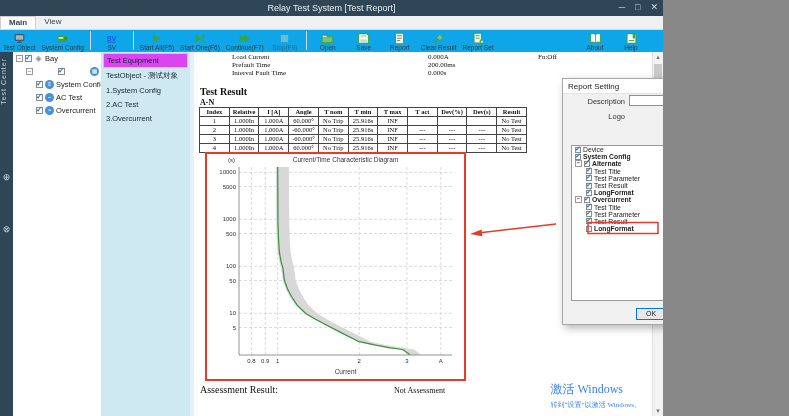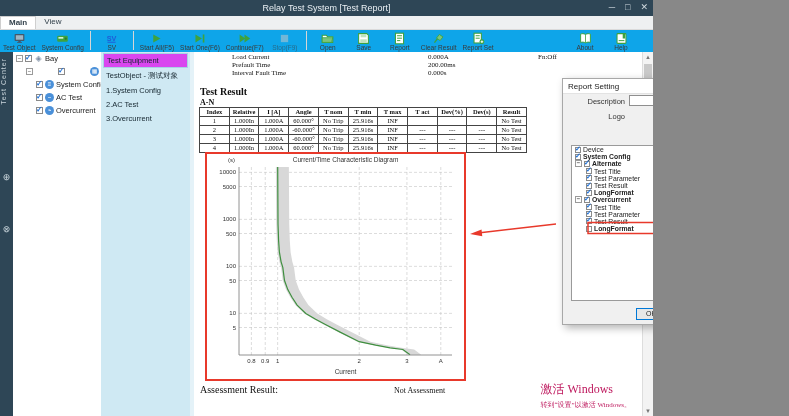--- a/index.html
+++ b/index.html
@@ -1,17 +1,17 @@
 <!DOCTYPE html>
 <html><head>
 <meta charset="utf-8">
 <style>
   html,body{margin:0;padding:0;background:#888;}
   .stage{position:relative;width:653px;height:416px;background:#fff;overflow:hidden;
-         font-family:"Liberation Sans",sans-serif;-webkit-font-smoothing:antialiased;}
+         font-family:"Liberation Sans",sans-serif;padding-left:10px;-webkit-font-smoothing:antialiased;}
   
   .titlebar{position:absolute;left:0;top:0;width:100%;height:16px;background:#2e4656;}
   .title{position:absolute;left:0;right:0;top:0;height:16px;line-height:16px;text-align:center;
          color:#e9eff3;font-size:9px;}
   .winctrls{position:absolute;right:5px;top:1px;display:flex;gap:10px;color:#cfd9df;font-size:9px;line-height:13px;}
   .winctrls span{cursor:default;}
   
   .tabrow{position:absolute;left:0;top:16px;width:100%;height:13px;background:#eef0f1;border-bottom:1px solid #dadada;}
   .tab{display:inline-block;height:12px;line-height:12px;padding:0 8px;font-size:8px;color:#34424c;vertical-align:top;}
   .tab.active{background:#fff;border:1px solid #cfcfcf;border-bottom:none;font-weight:bold;}
@@ -83,21 +83,21 @@
          box-sizing:border-box;overflow:hidden;}
   .dtrow{display:flex;align-items:center;height:7.2px;font-size:6.8px;color:#222;white-space:nowrap;}
   .dtrow .cb{width:6px;height:6px;margin-right:2px;}
   .dtrow .cb.checked::after{font-size:7px;top:-3px;}
   .dtrow.bold{font-weight:bold;}
   .dbtn{position:absolute;height:12px;box-sizing:border-box;background:#e7e7e7;border:1px solid #9b9b9b;
         text-align:center;font-size:7px;line-height:10px;color:#222;}
   .dbtn.ok{left:73px;top:229px;width:30px;border:1px solid #0078d7;}
   .dbtn.cancel{left:110px;top:229px;width:36px;}
   
-  .wm{position:absolute;right:12px;bottom:6px;text-align:left;color:#be185d;z-index:5;}
+  .wm{position:absolute;right:12px;bottom:6px;text-align:left;color:#3b82f6;z-index:5;}
   .wm .l1{font-size:12px;}
   .wm .l2{font-size:7px;margin-top:2px;}
   
   .overlay{position:absolute;left:0;top:0;z-index:30;pointer-events:none;}
 </style>
 </head>
 <body>
 
 <div class="stage">
 

